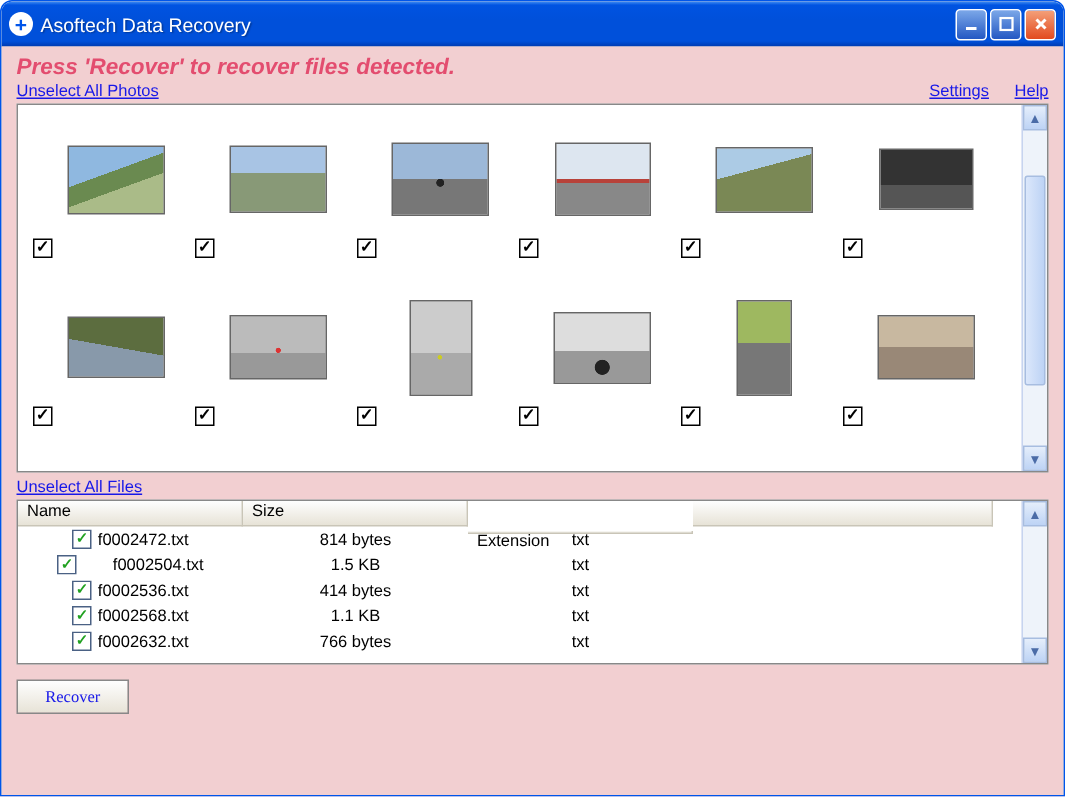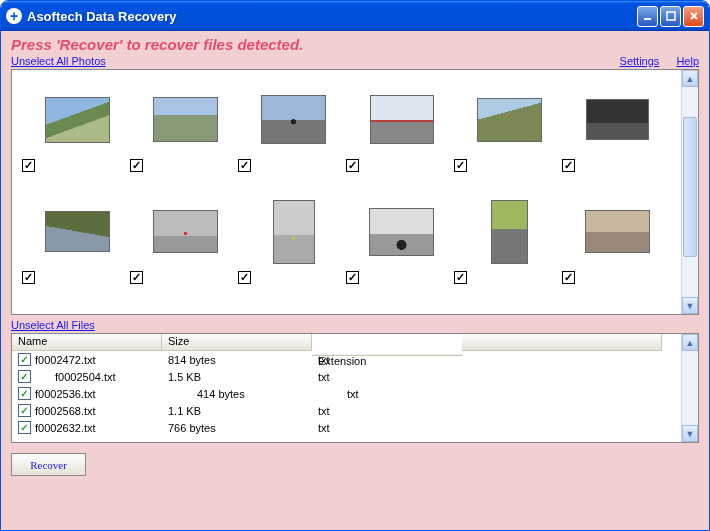--- a/index.html
+++ b/index.html
@@ -1,21 +1,21 @@
 <!DOCTYPE html>
 <html><head>
 <meta charset="utf-8">
 <style>
   * { box-sizing: border-box; }
   html, body { margin: 0; padding: 0; font-family: Tahoma, sans-serif; font-size: 11px; }
   .window { width: 710px; height: 531px; background: #ece9d8; border: 1px solid #0055ea; border-radius: 8px 8px 0 0; overflow: hidden; display: flex; flex-direction: column; }
   .titlebar { height: 30px; background: linear-gradient(to bottom, #3f8cf3 0%, #0053e1 8%, #0050da 40%, #0050da 88%, #003ab0 100%); display: flex; align-items: center; padding: 0 5px; border-radius: 7px 7px 0 0; }
   .titlebar-icon { width: 16px; height: 16px; background: #fff; border-radius: 50%; display: flex; align-items: center; justify-content: center; margin-right: 5px; }
   .titlebar-icon::before { content: "+"; color: #0055ea; font-weight: bold; font-size: 14px; line-height: 1; }
-  .titlebar-text { color: #fff; font-weight: bold; font-size: 13px; flex: 1; text-shadow: 1px 1px 1px rgba(0,0,0,.3); }
+  .titlebar-text { color: #fff; font-weight: normal; font-size: 13px; flex: 1; text-shadow: 1px 1px 1px rgba(0,0,0,.3); }
   .titlebar-buttons { display: flex; gap: 2px; }
   .tbtn { width: 21px; height: 21px; border-radius: 3px; border: 1px solid #fff; display: flex; align-items: center; justify-content: center; color: #fff; font-weight: bold; font-size: 10px; font-family: Arial; }
   .tbtn.min, .tbtn.max { background: linear-gradient(to bottom, #7ba7e8, #2458c3); }
   .tbtn.close { background: linear-gradient(to bottom, #f4a079, #e24a1f); }
   .content { flex: 1; background: #f2cfd1; padding: 3px 10px 8px 10px; display: flex; flex-direction: column; overflow: hidden; }
   .instructions { color: #e34d6f; font-style: italic; font-weight: bold; font-size: 15px; margin: 2px 0 2px 0; }
   .linkbar { display: flex; }
   .linkbar a { color: #1818e8; text-decoration: underline; cursor: pointer; }
   .linkbar .spacer { flex: 1; }
   .linkbar .right-links a { margin-left: 14px; }
@@ -31,21 +31,21 @@
   .vsbtn { height: 17px; background: linear-gradient(to bottom, #e5eefb, #bdd3f5); border: 1px solid #a7bde0; display: flex; align-items: center; justify-content: center; font-size: 9px; color: #4b6ca7; }
   .vstrack { flex: 1; position: relative; }
   .vsthumb { position: absolute; left: 1px; right: 1px; background: linear-gradient(to right, #dbe7fb, #bdd3f5); border: 1px solid #a7bde0; border-radius: 2px; }
   .file-section .linkbar { margin-top: 4px; }
   .file-panel { background: #fff; border: 1px solid #888; margin-top: 2px; height: 110px; display: flex; }
   .file-table-wrap { flex: 1; overflow: hidden; }
   .file-header { display: flex; height: 17px; }
   .fh-col { background: linear-gradient(to bottom, #fefefe, #e7e3d7); border-right: 1px solid #c9c5b7; border-bottom: 1px solid #c9c5b7; padding: 1px 6px 0 6px; font-size: 11px; color: #000; }
   .file-rows { }
   .file-row { display: flex; height: 17px; align-items: center; }
-  .fr-cell { padding: 0 6px; font-size: 11px; overflow: hidden; white-space: nowrap; display: flex; align-items: center; }
+  .fr-cell { padding: 0 6px; font-size: 11px; overflow: hidden; white-space: nowrap; display: flex; align-items: center; justify-content: center; }
   .fcb { width: 13px; height: 13px; border: 1px solid #4a6184; background: #fff; display: inline-flex; align-items: center; justify-content: center; margin-right: 4px; flex-shrink: 0; }
   .fcb::after { content: "✓"; font-size: 10px; font-weight: bold; color: #21a121; line-height: 1; }
   .bottom-bar { margin-top: 10px; }
   .recover-btn { width: 75px; height: 23px; background: linear-gradient(to bottom, #fefefe, #e7e3d7); border: 1px solid #888; color: #1818e8; font-size: 11px; cursor: pointer; font-family: Tahoma; }
   
   .ph1 { background: linear-gradient(160deg,#8fb8e0 40%,#6a8a50 40%,#6a8a50 60%,#aabb88 60%); }
   .ph2 { background: linear-gradient(180deg,#a8c4e4 40%,#889977 40%); }
   .ph3 { background: radial-gradient(circle at 50% 55%, #222 6%, transparent 7%), linear-gradient(180deg,#9cb8d8 50%,#777 50%); }
   .ph4 { background: linear-gradient(180deg,#dde6f0 50%,#b8423a 50%,#b8423a 55%,#888 55%); }
   .ph5 { background: linear-gradient(165deg,#accbe5 35%,#7a8855 35%); }
@@ -212,21 +212,21 @@
                   <span>f0002504.txt</span>
                 </div>
                 <div class="fr-cell" style="width: 150px;">1.5 KB</div>
                 <div class="fr-cell" style="width: 150px;">txt</div>
               </div>
               <div class="file-row">
                 <div class="fr-cell" style="width: 150px;">
                   <span class="fcb"></span>
                   <span>f0002536.txt</span>
                 </div>
-                <div class="fr-cell" style="width: 150px; margin-left: 29px;">414 bytes</div>
+                <div class="fr-cell" style="width: 150px;">414 bytes</div>
                 <div class="fr-cell" style="width: 150px;">txt</div>
               </div>
               <div class="file-row">
                 <div class="fr-cell" style="width: 150px;">
                   <span class="fcb"></span>
                   <span>f0002568.txt</span>
                 </div>
                 <div class="fr-cell" style="width: 150px;">1.1 KB</div>
                 <div class="fr-cell" style="width: 150px;">txt</div>
               </div>

